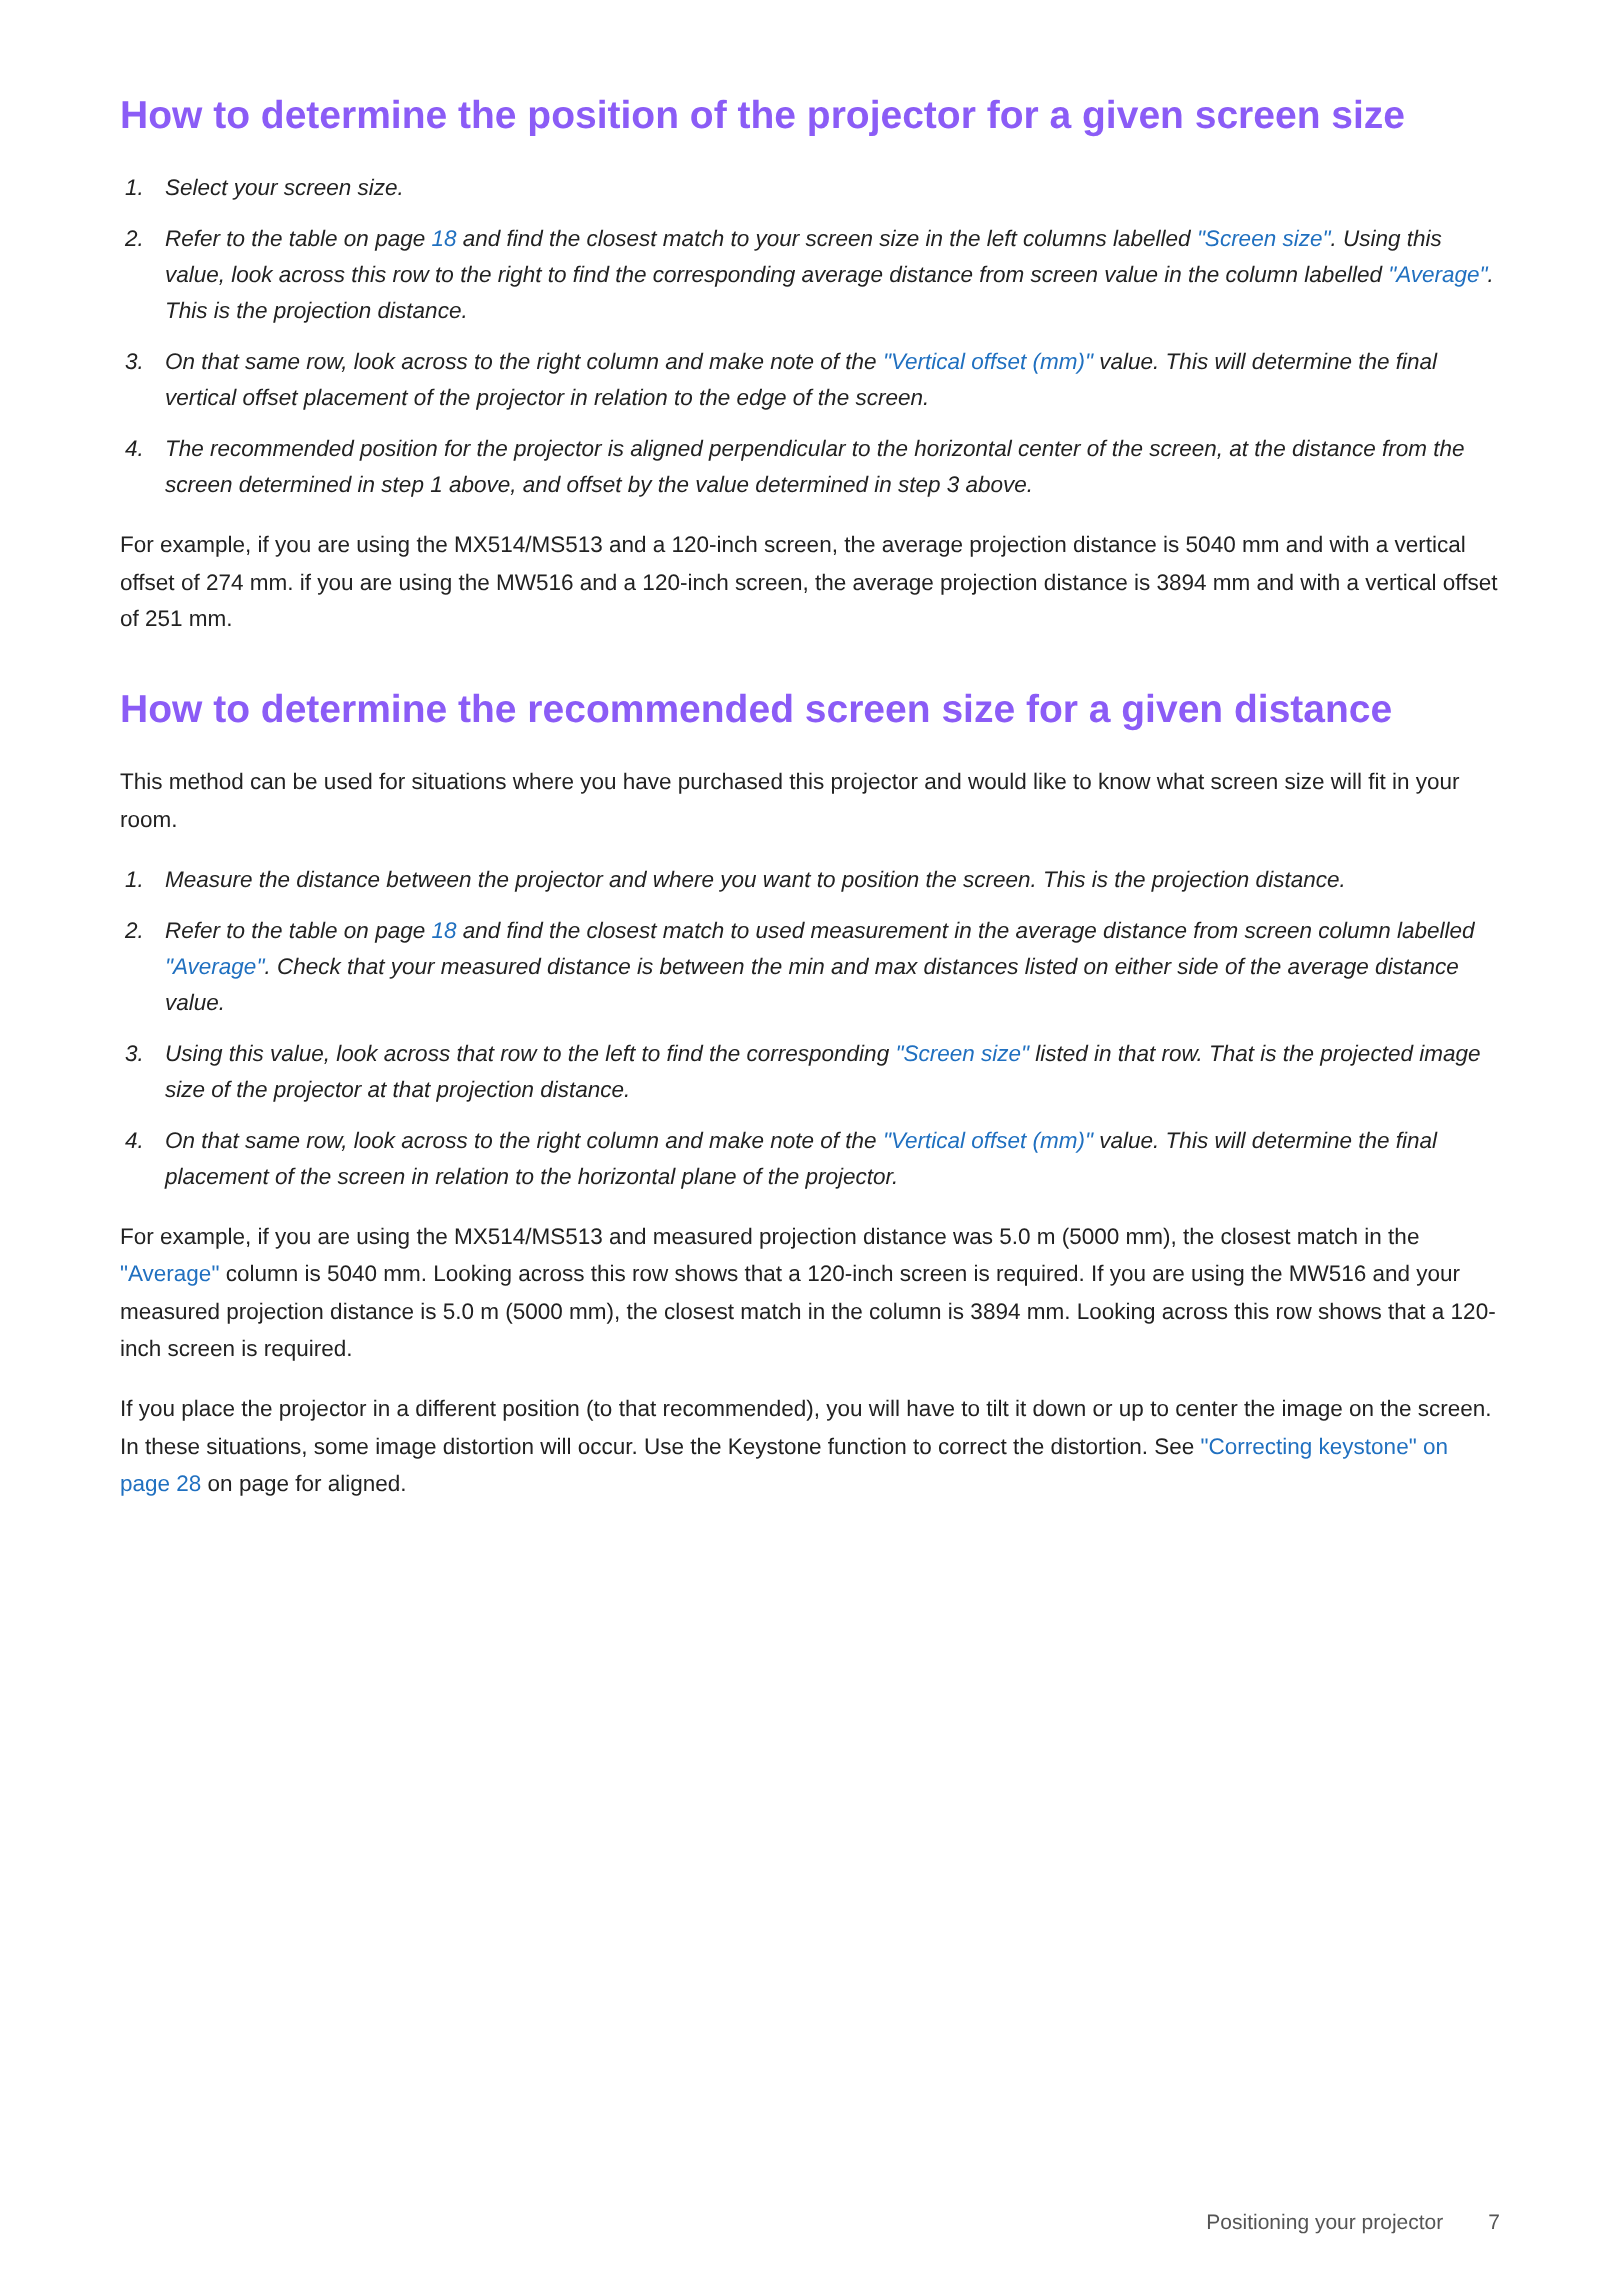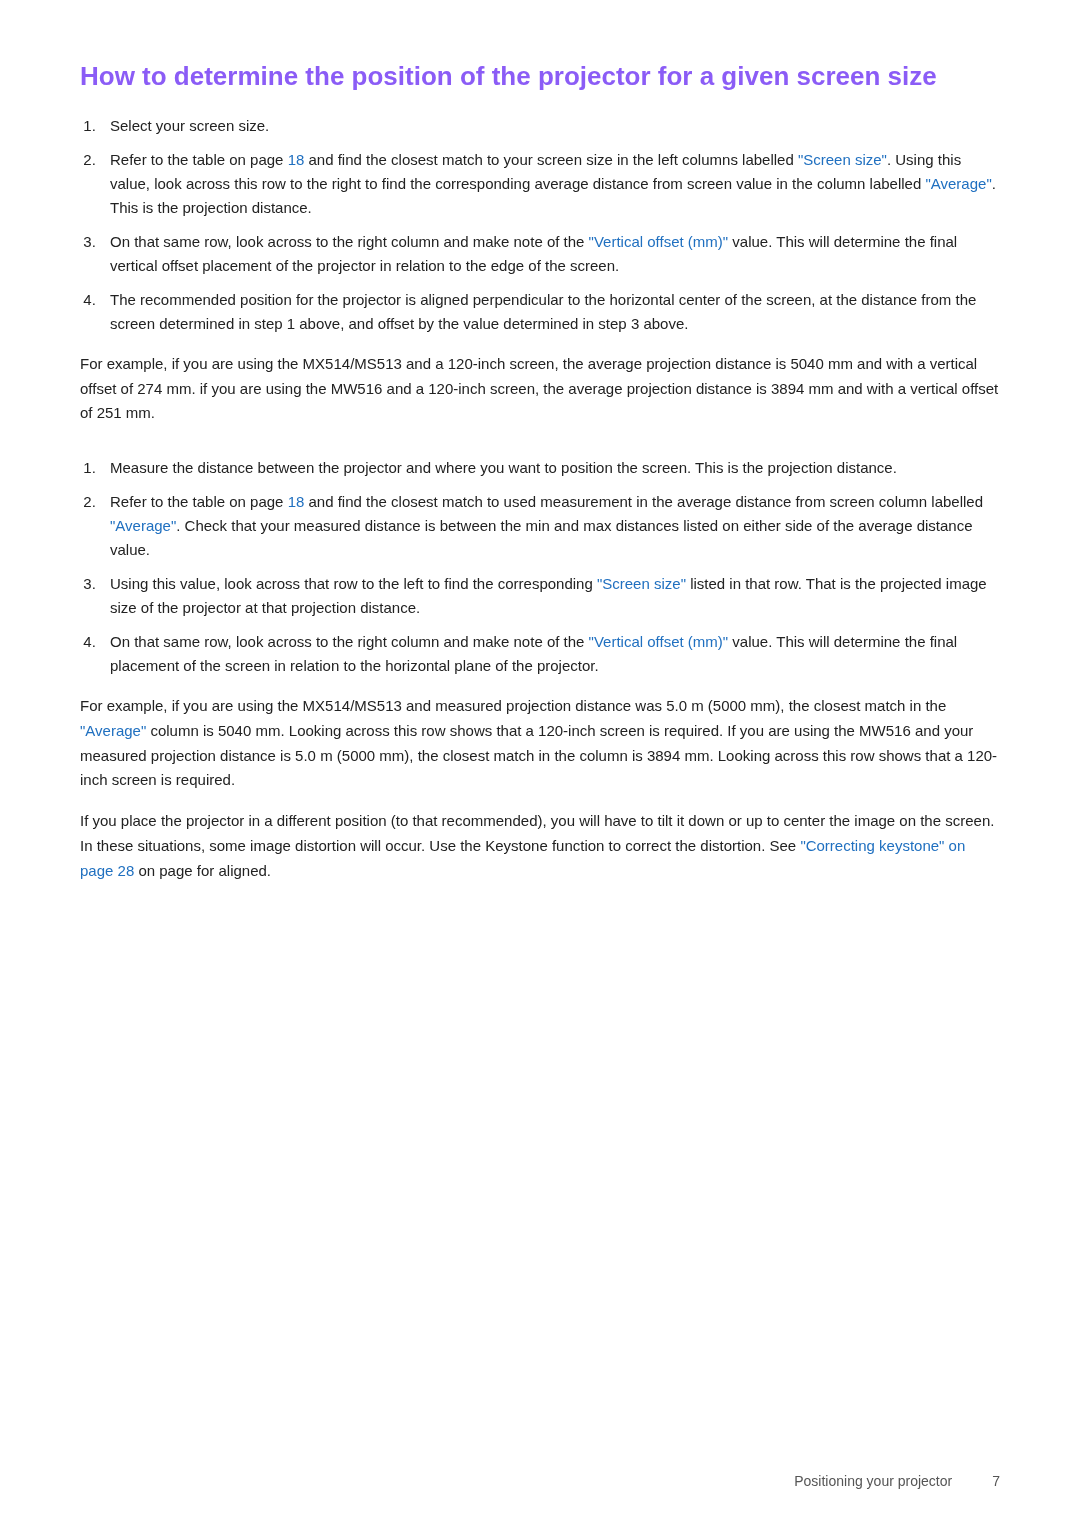--- a/index.html
+++ b/index.html
@@ -34,20 +34,21 @@
 
     ol {
       margin-left: 20px;
       margin-bottom: 16px;
     }
 
     ol li {
       margin-bottom: 10px;
       line-height: 1.6;
       padding-left: 10px;
+      font-style: italic;
     }
 
     p {
       line-height: 1.65;
       margin-bottom: 16px;
     }
 
     .link-blue {
       color: #2070c0;
       text-decoration: none;
@@ -59,21 +60,21 @@
     }
 
     .footer-bar {
       position: absolute;
       bottom: 40px;
       right: 80px;
       font-size: 14px;
       color: #555555;
       display: flex;
       align-items: center;
-      gap: 40px;
+      gap: 30px;
     }
   </style>
 </head>
 <body>
 
 <div class="page-content">
 
   <div class="section-gap">
     <h1>How to determine the position of the projector for a given screen size</h1>
 
@@ -93,21 +94,23 @@
 
       <li>
         <span>The recommended position for the projector is aligned perpendicular to the horizontal center of the screen, at the distance from the screen determined in step 1 above, and offset by the value determined in step 3 above.</span>
       </li>
     </ol>
 
     <p>For example, if you are using the MX514/MS513 and a 120-inch screen, the average projection distance is 5040 mm and with a vertical offset of 274 mm. if you are using the MW516 and a 120-inch screen, the average projection distance is 3894 mm and with a vertical offset of 251 mm.</p>
   </div>
 
   <div>
+    <h1>How to determine the recommended screen size for a given distance</h1>
 
+    <p>This method can be used for situations where you have purchased this projector and would like to know what screen size will fit in your room.</p>
 
     <ol>
 
       <li>
         <span>Measure the distance between the projector and where you want to position the screen. This is the projection distance.</span>
       </li>
 
       <li>
         <span>Refer to the table on page </span><a class="link-blue">18</a><span> and find the closest match to used measurement in the average distance from screen column labelled </span><a class="link-blue">"Average"</a><span>. Check that your measured distance is between the min and max distances listed on either side of the average distance value.</span>
       </li>

